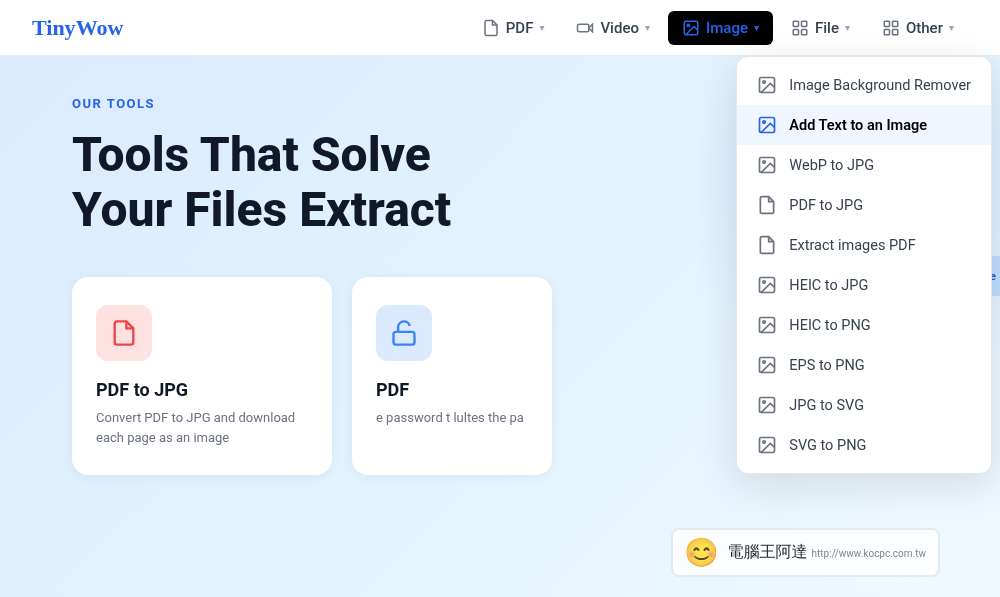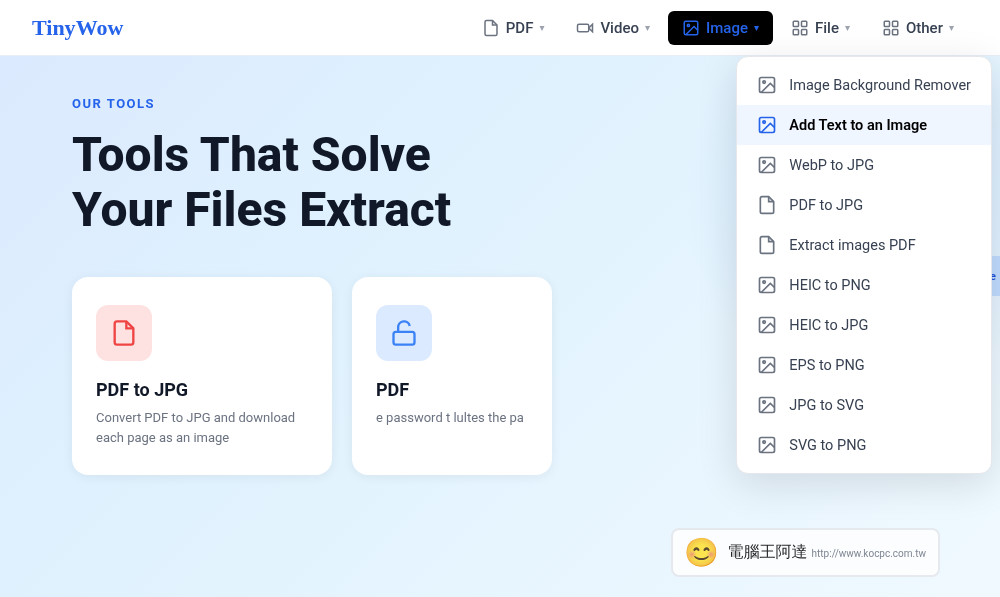--- a/index.html
+++ b/index.html
@@ -387,38 +387,38 @@
       </svg>
       <span class="dropdown-item-label">Extract images PDF</span>
     </div>
 
     <div class="dropdown-item">
       <svg class="dropdown-item-icon" viewBox="0 0 24 24" fill="none" stroke="currentColor" stroke-width="2">
         <rect x="3" y="3" width="18" height="18" rx="2"></rect>
         <circle cx="8.5" cy="8.5" r="1.5"></circle>
         <polyline points="21,15 16,10 5,21"></polyline>
       </svg>
+      <span class="dropdown-item-label">HEIC to JPG</span>
+    </div>
+
+    <div class="dropdown-item">
+      <svg class="dropdown-item-icon" viewBox="0 0 24 24" fill="none" stroke="currentColor" stroke-width="2">
+        <rect x="3" y="3" width="18" height="18" rx="2"></rect>
+        <circle cx="8.5" cy="8.5" r="1.5"></circle>
+        <polyline points="21,15 16,10 5,21"></polyline>
+      </svg>
       <span class="dropdown-item-label">HEIC to PNG</span>
     </div>
 
     <div class="dropdown-item">
       <svg class="dropdown-item-icon" viewBox="0 0 24 24" fill="none" stroke="currentColor" stroke-width="2">
         <rect x="3" y="3" width="18" height="18" rx="2"></rect>
         <circle cx="8.5" cy="8.5" r="1.5"></circle>
         <polyline points="21,15 16,10 5,21"></polyline>
       </svg>
-      <span class="dropdown-item-label">HEIC to JPG</span>
-    </div>
-
-    <div class="dropdown-item">
-      <svg class="dropdown-item-icon" viewBox="0 0 24 24" fill="none" stroke="currentColor" stroke-width="2">
-        <rect x="3" y="3" width="18" height="18" rx="2"></rect>
-        <circle cx="8.5" cy="8.5" r="1.5"></circle>
-        <polyline points="21,15 16,10 5,21"></polyline>
-      </svg>
       <span class="dropdown-item-label">EPS to PNG</span>
     </div>
 
     <div class="dropdown-item">
       <svg class="dropdown-item-icon" viewBox="0 0 24 24" fill="none" stroke="currentColor" stroke-width="2">
         <rect x="3" y="3" width="18" height="18" rx="2"></rect>
         <circle cx="8.5" cy="8.5" r="1.5"></circle>
         <polyline points="21,15 16,10 5,21"></polyline>
       </svg>
       <span class="dropdown-item-label">JPG to SVG</span>

